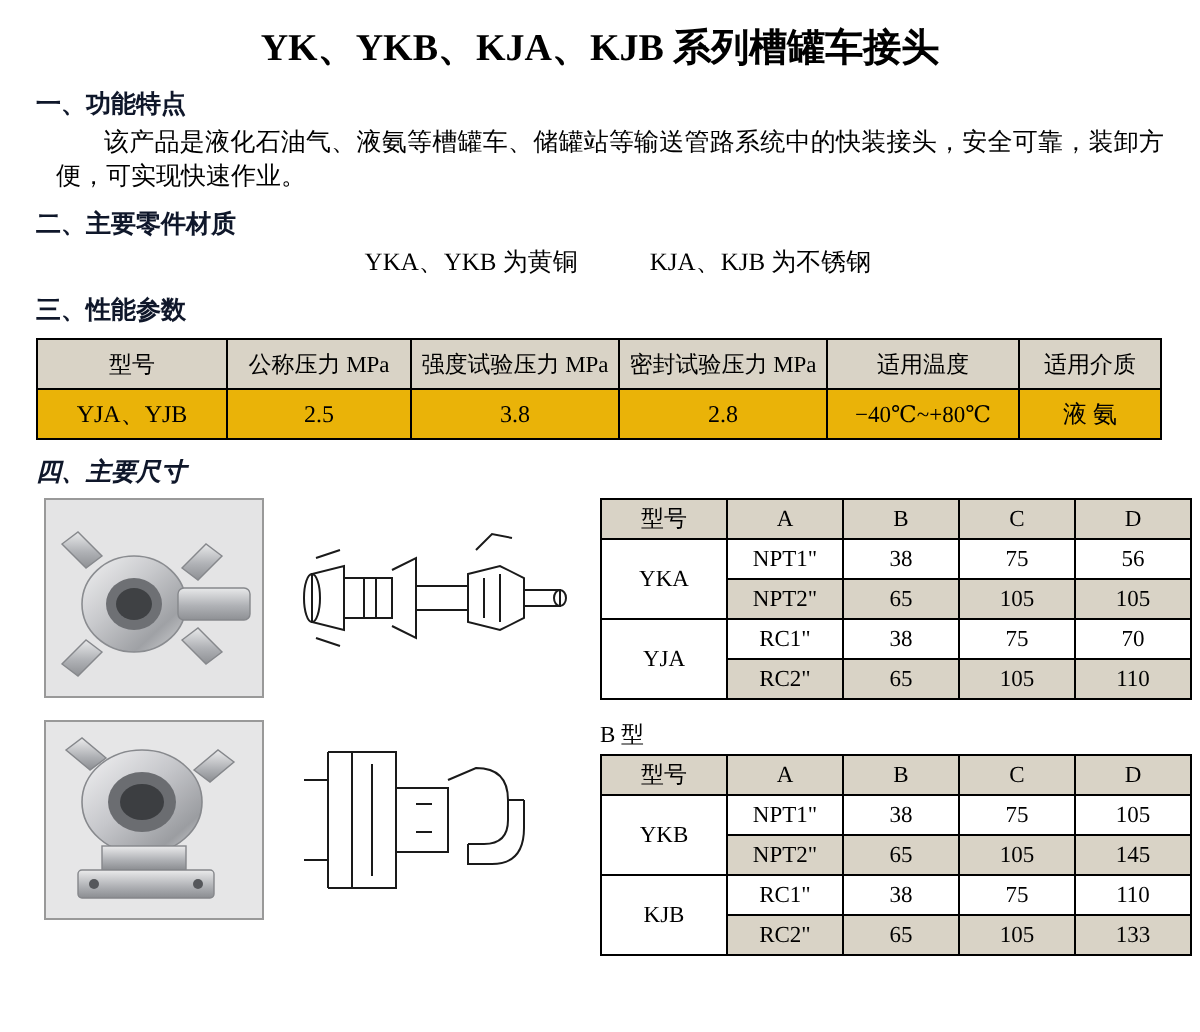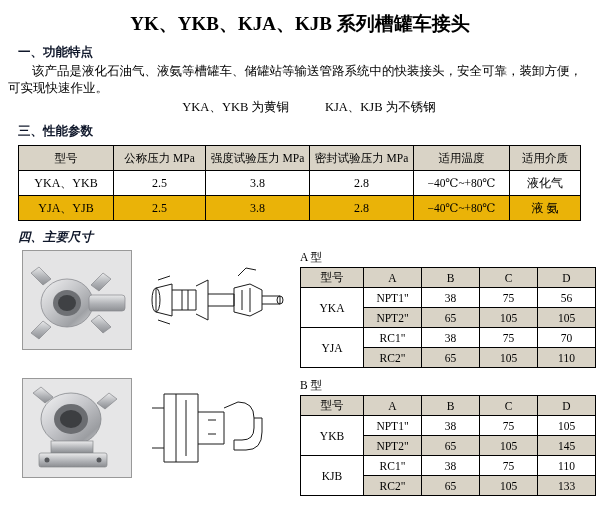--- a/index.html
+++ b/index.html
@@ -30,21 +30,21 @@
   }
   .section-head {
     color: #0f172a;
     font-weight: bold;
     font-size: 12.5px;
     margin: 7px 0 2px 18px;
   }
   .body-text {
     font-size: 12.5px;
     line-height: 17px;
-    margin: 0 18px 0 8px;
+    margin: 0 18px 0 28px;
     text-align: justify;
   }
   .indent {
     text-indent: 24px;
   }
   .mat-line {
     font-size: 12.5px;
     margin: 2px 0 0 18px;
     text-align: center;
   }
@@ -138,20 +138,21 @@
 </head>
 <body>
 
 <div class="page">
 
   <div class="title">YK、YKB、KJA、KJB 系列槽罐车接头</div>
 
   <div class="section-head">一、功能特点</div>
   <div class="body-text indent">该产品是液化石油气、液氨等槽罐车、储罐站等输送管路系统中的快装接头，安全可靠，装卸方便，可实现快速作业。</div>
 
+  <div class="section-head">二、主要零件材质</div>
   <div class="mat-line">
     <span>YKA、YKB 为黄铜</span><span class="gap"></span><span>KJA、KJB 为不锈钢</span>
   </div>
 
   <div class="section-head">三、性能参数</div>
 
   <table class="perf">
     <colgroup>
       <col style="width:95px">
       <col style="width:92px">
@@ -164,28 +165,20 @@
       <tr>
         <th>型号</th>
         <th>公称压力 MPa</th>
         <th>强度试验压力 MPa</th>
         <th>密封试验压力 MPa</th>
         <th>适用温度</th>
         <th>适用介质</th>
       </tr>
     </thead>
     <tbody>
-      <tr>
-        <td>YKA、YKB</td>
-        <td>2.5</td>
-        <td>3.8</td>
-        <td>2.8</td>
-        <td class="smallnum">−40℃~+80℃</td>
-        <td>液化气</td>
-      </tr>
       <tr class="alt">
         <td>YJA、YJB</td>
         <td>2.5</td>
         <td>3.8</td>
         <td>2.8</td>
         <td class="smallnum">−40℃~+80℃</td>
         <td>液 氨</td>
       </tr>
     </tbody>
   </table>
@@ -234,21 +227,20 @@
           <path d="M100 26 L108 18 L118 20"></path>
           <ellipse cx="18" cy="50" rx="4" ry="12"></ellipse>
           <ellipse cx="142" cy="50" rx="3" ry="4"></ellipse>
           <path d="M44 40 L44 60 M50 40 L50 60"></path>
           <path d="M104 40 L104 60 M112 38 L112 62"></path>
         </g>
       </svg>
     </div>
 
     <div class="tables-col">
-      <div class="dimlabel">A 型</div>
       <table class="dim">
         <colgroup>
           <col style="width:63px">
             <col style="width:58px">
             <col style="width:58px">
             <col style="width:58px">
             <col style="width:58px">
         </colgroup>
         <thead>
           <tr>

